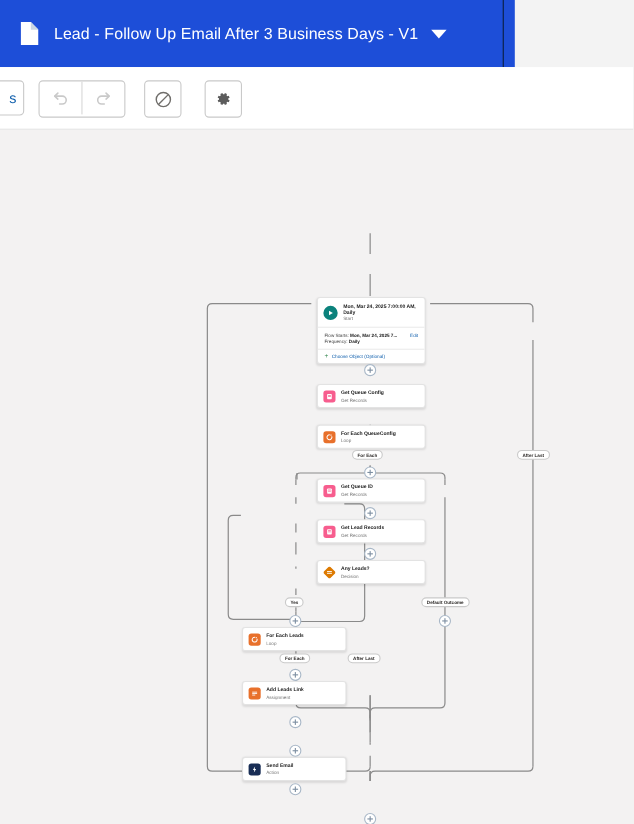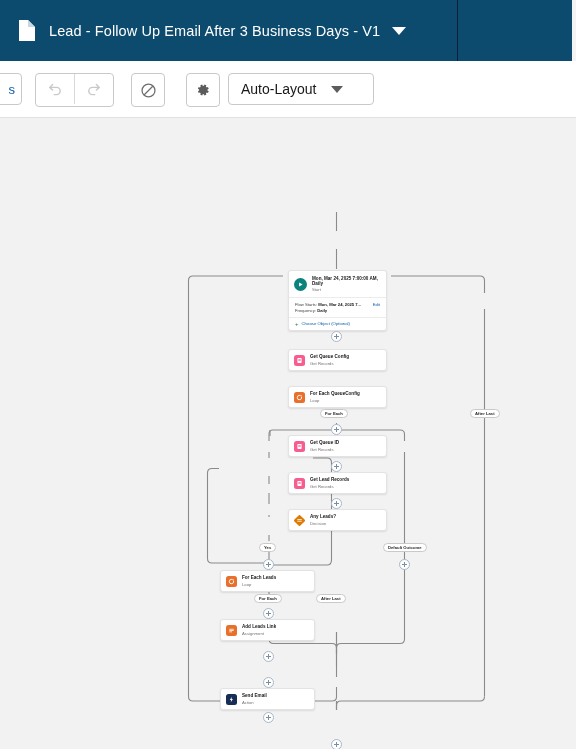--- a/index.html
+++ b/index.html
@@ -7,22 +7,22 @@
   body{
     width:576px;height:749px;overflow:hidden;
     font-family:"Liberation Sans","DejaVu Sans",sans-serif;
     background:#f3f3f3;
     -webkit-font-smoothing:antialiased;
   }
   #app{position:relative;width:576px;height:749px;overflow:hidden;background:#f3f3f3;}
 
   
   .hdr{
-    position:absolute;left:0;top:0;width:572px;height:61px;
-    background:#0c4a6e;display:flex;align-items:center;
+    position:absolute;left:0;top:0;width:468px;height:61px;
+    background:#1d4ed8;display:flex;align-items:center;
   }
   .hdr-divider{
     position:absolute;left:457px;top:0;width:1px;height:61px;background:#0b1f3d;
   }
   .hdr-doc{
     margin-left:18px;width:17px;height:21px;position:relative;flex:0 0 auto;
   }
   .hdr-doc svg{display:block;}
   .hdr-title{
     margin-left:14px;color:#fff;font-size:14.5px;letter-spacing:.1px;
@@ -185,24 +185,20 @@
       </svg>
     </div>
 
     <div class="tb-sq" id="tb-gear">
       <svg width="16" height="16" viewBox="0 0 20 20">
         <path fill="#5c5c5c" d="M10 6.6a3.4 3.4 0 1 0 0 6.8 3.4 3.4 0 0 0 0-6.8zm0 5.2a1.8 1.8 0 1 1 0-3.6 1.8 1.8 0 0 1 0 3.6z"></path>
         <path fill="#5c5c5c" d="M17.2 11.4l-1.5-.6a5.9 5.9 0 0 0 0-1.6l1.5-.6-1-2.4-1.5.6a6 6 0 0 0-1.1-1.1l.6-1.5-2.4-1-.6 1.5a5.9 5.9 0 0 0-1.6 0l-.6-1.5-2.4 1 .6 1.5a6 6 0 0 0-1.1 1.1l-1.5-.6-1 2.4 1.5.6a5.9 5.9 0 0 0 0 1.6l-1.5.6 1 2.4 1.5-.6a6 6 0 0 0 1.1 1.1l-.6 1.5 2.4 1 .6-1.5a5.9 5.9 0 0 0 1.6 0l.6 1.5 2.4-1-.6-1.5a6 6 0 0 0 1.1-1.1l1.5.6z"></path>
       </svg>
     </div>
 
-    <div class="tb-select">
-      <span class="lbl">Auto-Layout</span>
-      <span class="cv"></span>
-    </div>
   </div>
   <div class="tb-hr"></div>
 
   <div class="canvas">
 
     <svg class="canvas-svg" viewBox="0 0 576 631">
       <g fill="none" stroke="#8a8a8a" stroke-width="1.1">
 
         <line x1="336.5" y1="94" x2="336.5" y2="113"></line>
 

